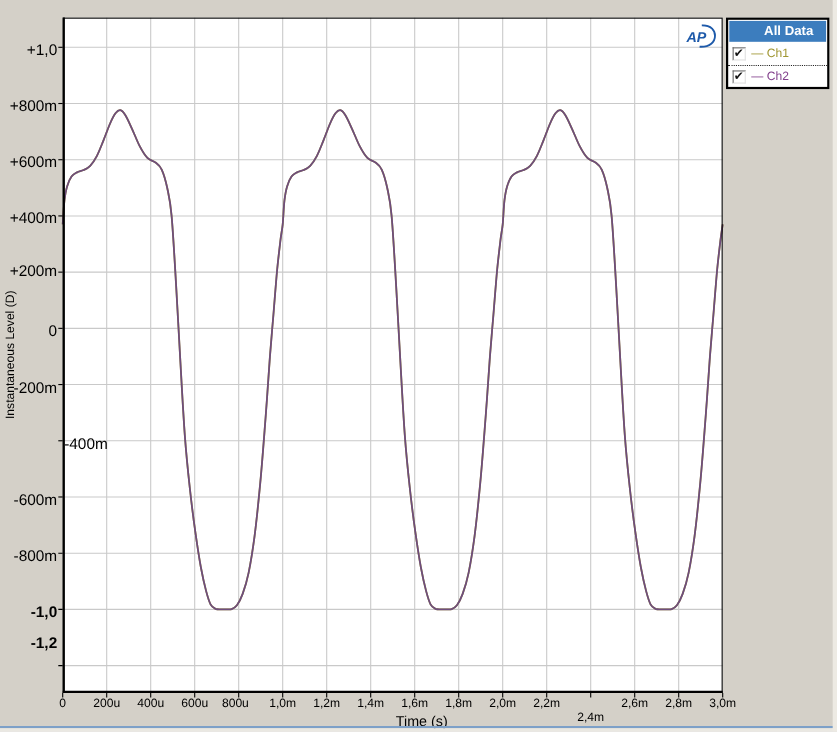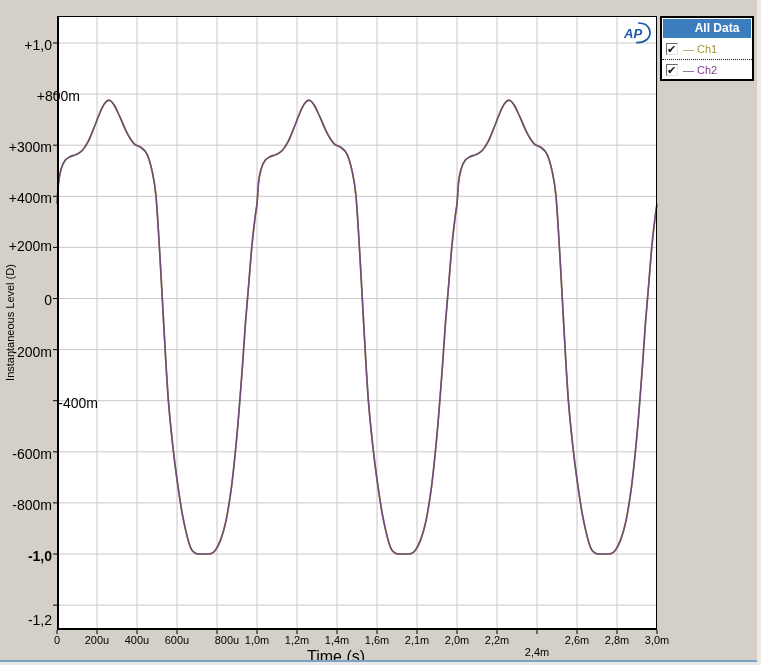--- a/index.html
+++ b/index.html
@@ -3,22 +3,22 @@
 <meta charset="utf-8">
 <style>
   html,body{margin:0;padding:0;}
   .screen{position:relative;width:761px;height:665px;background:#d4d0c8;overflow:hidden;
           font-family:"Liberation Sans",sans-serif;}
   .plot-title{position:absolute;left:257px;top:1px;width:200px;text-align:center;
               font-size:12px;color:#000;}
   #plot-svg{position:absolute;left:57px;top:16px;overflow:visible;}
   .xtick{position:absolute;width:48px;text-align:center;font-size:11px;color:#000;}
   .ytick{position:absolute;left:0;width:52px;text-align:right;font-size:14px;color:#000;}
-  .xlabel{position:absolute;left:307px;top:648px;width:100px;text-align:left;
-          font-size:16px;color:#000;}
+  .xlabel{position:absolute;left:307px;top:648px;width:100px;text-align:right;
+          font-size:13px;color:#000;}
   .ylabel{position:absolute;left:-90px;top:316px;width:200px;height:13px;text-align:center;
           font-size:11px;color:#000;transform:rotate(-90deg);transform-origin:center;}
   .ap-logo{position:absolute;left:622px;top:22px;}
   .legend{position:absolute;left:660px;top:16px;width:94px;height:65px;background:#fff;
           border:2px solid #000;box-sizing:border-box;}
   .legend-header{margin:1px;height:19px;font-size:12px;font-weight:bold;text-align:center;
                  line-height:19px;}
   .legend-row{height:20px;display:flex;align-items:center;padding-left:4px;font-size:11px;}
   .legend-row.row2{border-top:1px dotted #222;}
   .checkbox{display:inline-block;width:12px;height:12px;background:#fff;box-sizing:border-box;
@@ -97,44 +97,44 @@
       <rect x="0.5" y="0.5" width="599" height="613" fill="none" stroke="#000" stroke-width="1"></rect>
       <line x1="1" y1="0" x2="1" y2="614" stroke="#000" stroke-width="2"></line>
       <line x1="0" y1="613" x2="600" y2="613" stroke="#000" stroke-width="2"></line>
     </svg>
 
   <div id="tick-labels">
       <div class="xtick" style="left: 33px; top: 634px;">0</div>
       <div class="xtick" style="left: 73px; top: 634px;">200u</div>
       <div class="xtick" style="left: 113px; top: 634px;">400u</div>
       <div class="xtick" style="left: 153px; top: 634px;">600u</div>
-      <div class="xtick" style="left: 203px; top: 634px;">800u</div>
+      <div class="xtick" style="left: 190px; top: 634px;">800u</div>
       <div class="xtick" style="left: 233px; top: 634px;">1,0m</div>
       <div class="xtick" style="left: 273px; top: 634px;">1,2m</div>
       <div class="xtick" style="left: 313px; top: 634px;">1,4m</div>
       <div class="xtick" style="left: 353px; top: 634px;">1,6m</div>
-      <div class="xtick" style="left: 393px; top: 634px;">2,1m</div>
+      <div class="xtick" style="left: 393px; top: 634px;">1,8m</div>
       <div class="xtick" style="left: 433px; top: 634px;">2,0m</div>
       <div class="xtick" style="left: 473px; top: 634px;">2,2m</div>
       <div class="xtick" style="left: 513px; top: 634px; margin-top: 12px;">2,4m</div>
       <div class="xtick" style="left: 553px; top: 634px;">2,6m</div>
       <div class="xtick" style="left: 593px; top: 634px;">2,8m</div>
       <div class="xtick" style="left: 633px; top: 634px;">3,0m</div>
       <div class="ytick" style="top: 36.9811px;">+1,0</div>
-      <div class="ytick" style="top: 88.0818px; padding-left: 28px;">+800m</div>
-      <div class="ytick" style="top: 139.182px;">+300m</div>
+      <div class="ytick" style="top: 88.0818px;">+800m</div>
+      <div class="ytick" style="top: 139.182px;">+600m</div>
       <div class="ytick" style="top: 190.283px;">+400m</div>
       <div class="ytick" style="top: 238px;">+200m</div>
       <div class="ytick" style="top: 292.484px;">0</div>
       <div class="ytick" style="top: 343.585px;">-200m</div>
       <div class="ytick" style="top: 394.686px; padding-left: 46px;">-400m</div>
       <div class="ytick" style="top: 445.786px;">-600m</div>
       <div class="ytick" style="top: 496.887px;">-800m</div>
       <div class="ytick" style="top: 547.988px; font-weight: bold;">-1,0</div>
-      <div class="ytick" style="top: 612px;">-1,2</div>
+      <div class="ytick" style="top: 576px; font-weight: bold;">-1,2</div>
     </div>
 
   <div class="xlabel">Time (s)</div>
   <div class="ylabel">Instantaneous Level (D)</div>
 
   <svg class="ap-logo" width="32" height="24" viewBox="0 0 32 24">
     <text id="logo-text" x="2" y="16" font-size="13" font-weight="bold" font-style="italic" font-family="Liberation Sans, sans-serif" fill="#1e5aaa">AP</text>
     <path id="logo-swoosh" d="M16 1 C 25 1 28 6 28 10.5 C 28 16 23.5 21 14 20.5" fill="none" stroke-width="1.7" stroke="#1e5aaa"></path>
   </svg>
 

